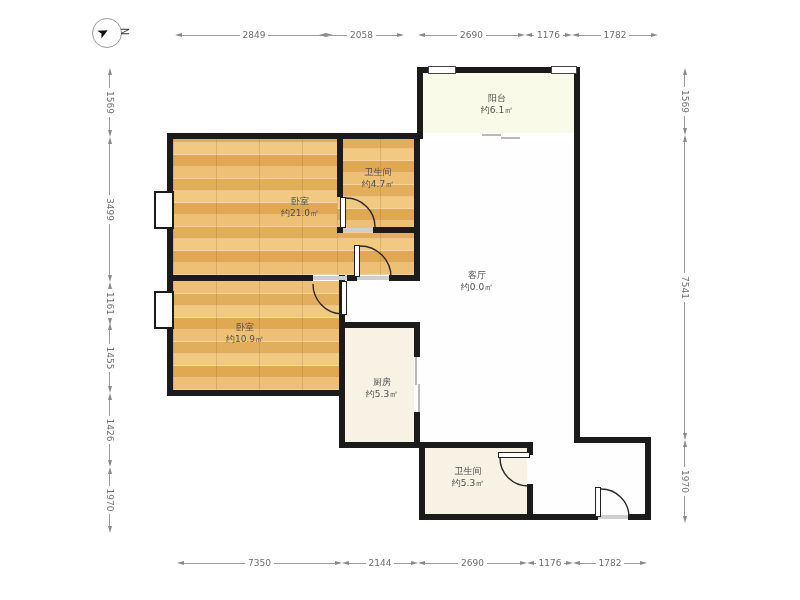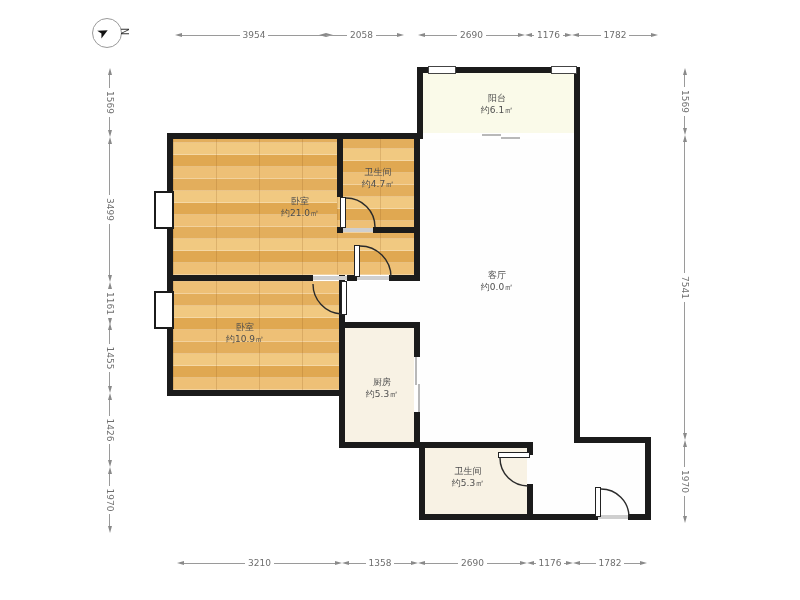--- a/index.html
+++ b/index.html
@@ -131,41 +131,41 @@
       <div>约6.1㎡</div>
   </div>
   <div class="rlabel" style="left:378px;top:178px">
     <div>卫生间</div>
       <div>约4.7㎡</div>
   </div>
   <div class="rlabel" style="left:300px;top:207px">
     <div>卧室</div>
       <div>约21.0㎡</div>
   </div>
-  <div class="rlabel" style="left:497px;top:281px">
+  <div class="rlabel" style="left:477px;top:281px">
     <div>客厅</div>
       <div>约0.0㎡</div>
   </div>
   <div class="rlabel" style="left:245px;top:333px">
     <div>卧室</div>
       <div>约10.9㎡</div>
   </div>
   <div class="rlabel" style="left:382px;top:388px">
     <div>厨房</div>
       <div>约5.3㎡</div>
   </div>
   <div class="rlabel" style="left:468px;top:477px">
     <div>卫生间</div>
       <div>约5.3㎡</div>
   </div>
 
   <div class="dimh" style="left:175px;top:29px;width:158px">
     <span class="al"></span>
       <span class="ln"></span>
-      <span class="dl">3954</span>
+      <span class="dl">2849</span>
       <span class="ln"></span>
       <span class="ar"></span>
     </div>
   <div class="dimh" style="left:319px;top:29px;width:85px">
     <span class="al"></span>
       <span class="ln"></span>
       <span class="dl">2058</span>
       <span class="ln"></span>
       <span class="ar"></span>
     </div>
@@ -187,28 +187,28 @@
     <span class="al"></span>
       <span class="ln"></span>
       <span class="dl">1782</span>
       <span class="ln"></span>
       <span class="ar"></span>
     </div>
 
   <div class="dimh" style="left:177px;top:557px;width:165px">
     <span class="al"></span>
       <span class="ln"></span>
-      <span class="dl">3210</span>
+      <span class="dl">7350</span>
       <span class="ln"></span>
       <span class="ar"></span>
     </div>
   <div class="dimh" style="left:342px;top:557px;width:76px">
     <span class="al"></span>
       <span class="ln"></span>
-      <span class="dl">1358</span>
+      <span class="dl">2144</span>
       <span class="ln"></span>
       <span class="ar"></span>
     </div>
   <div class="dimh" style="left:418px;top:557px;width:109px">
     <span class="al"></span>
       <span class="ln"></span>
       <span class="dl">2690</span>
       <span class="ln"></span>
       <span class="ar"></span>
     </div>

